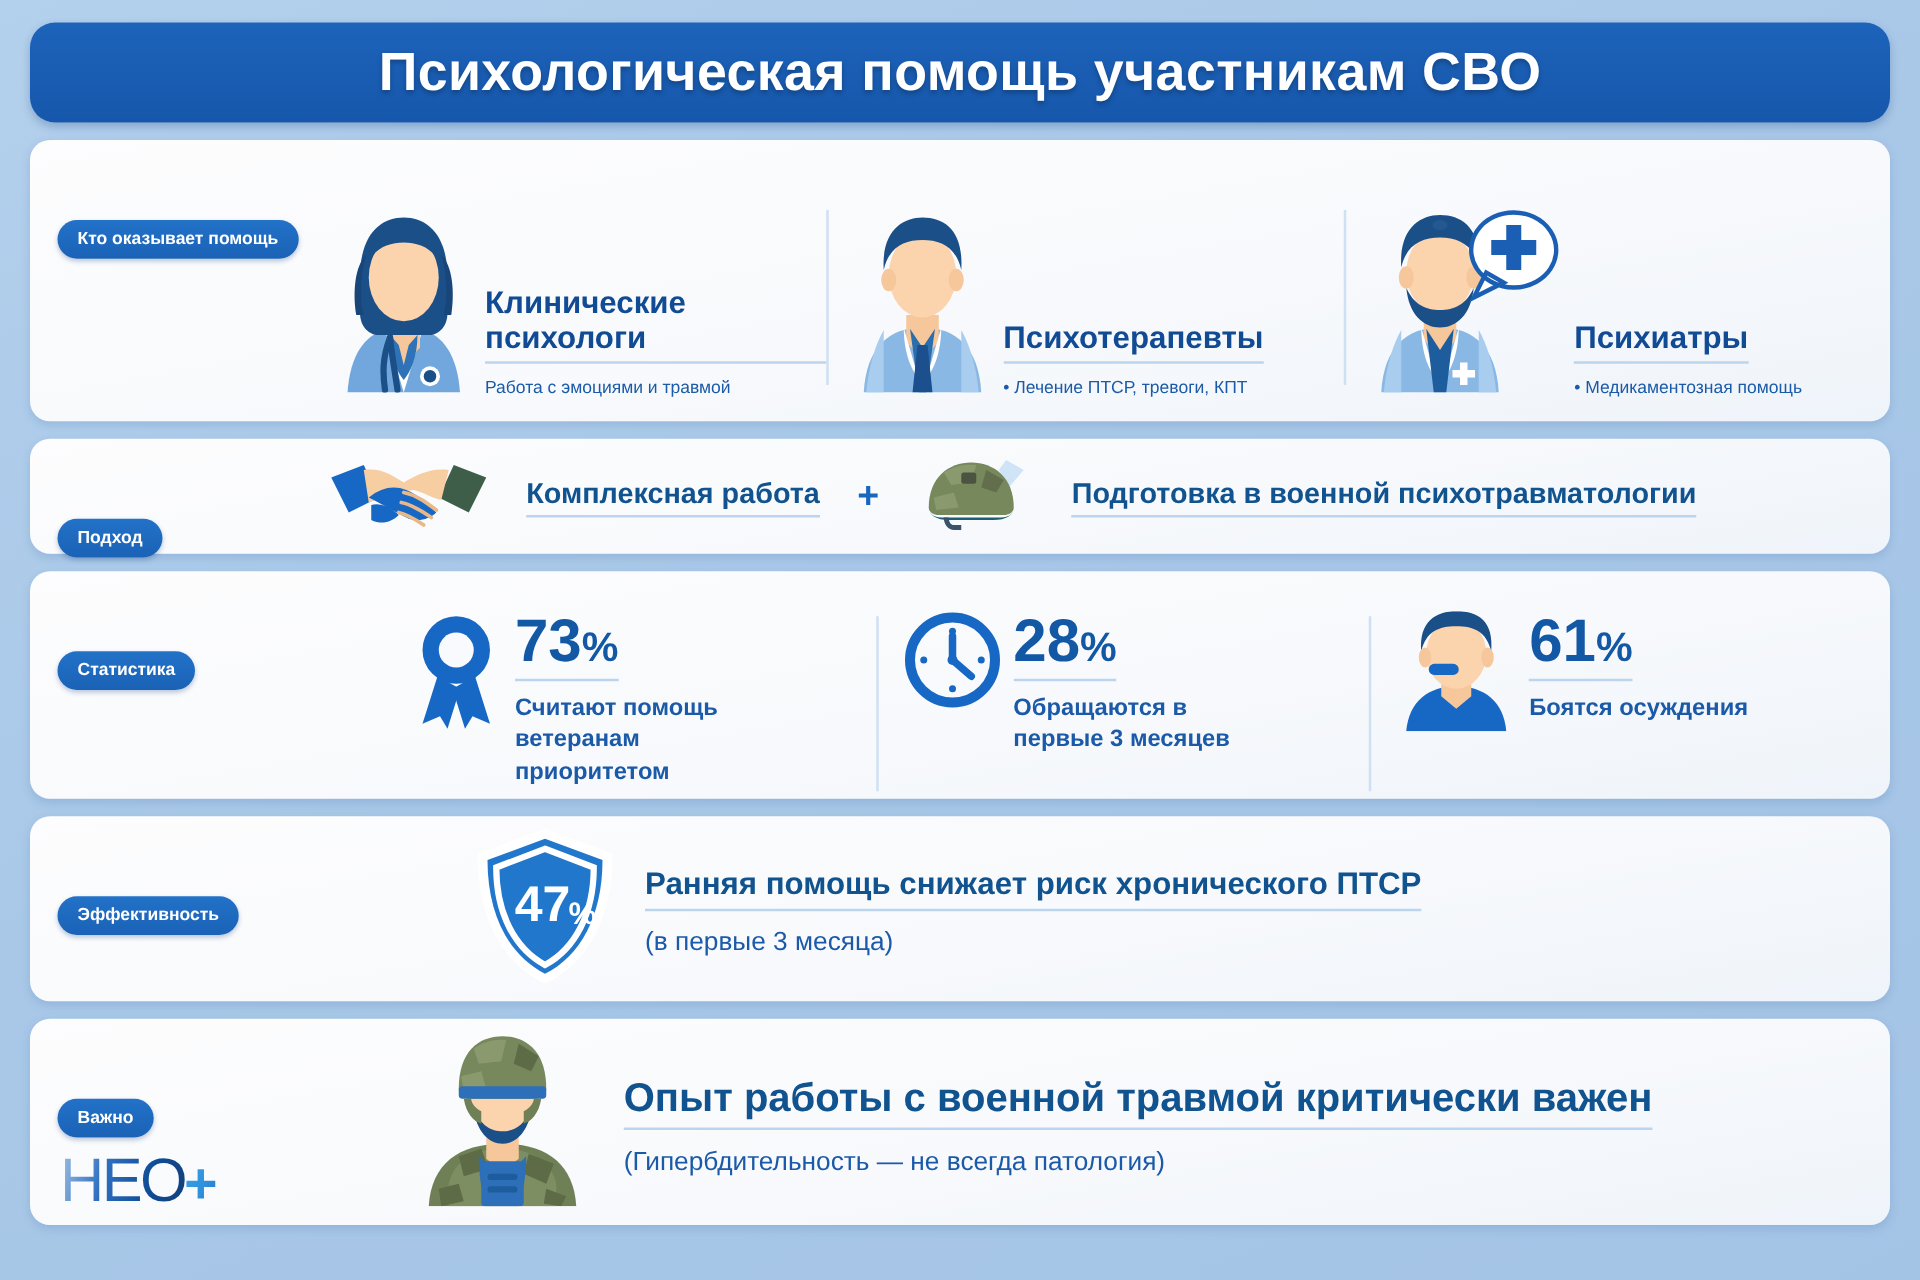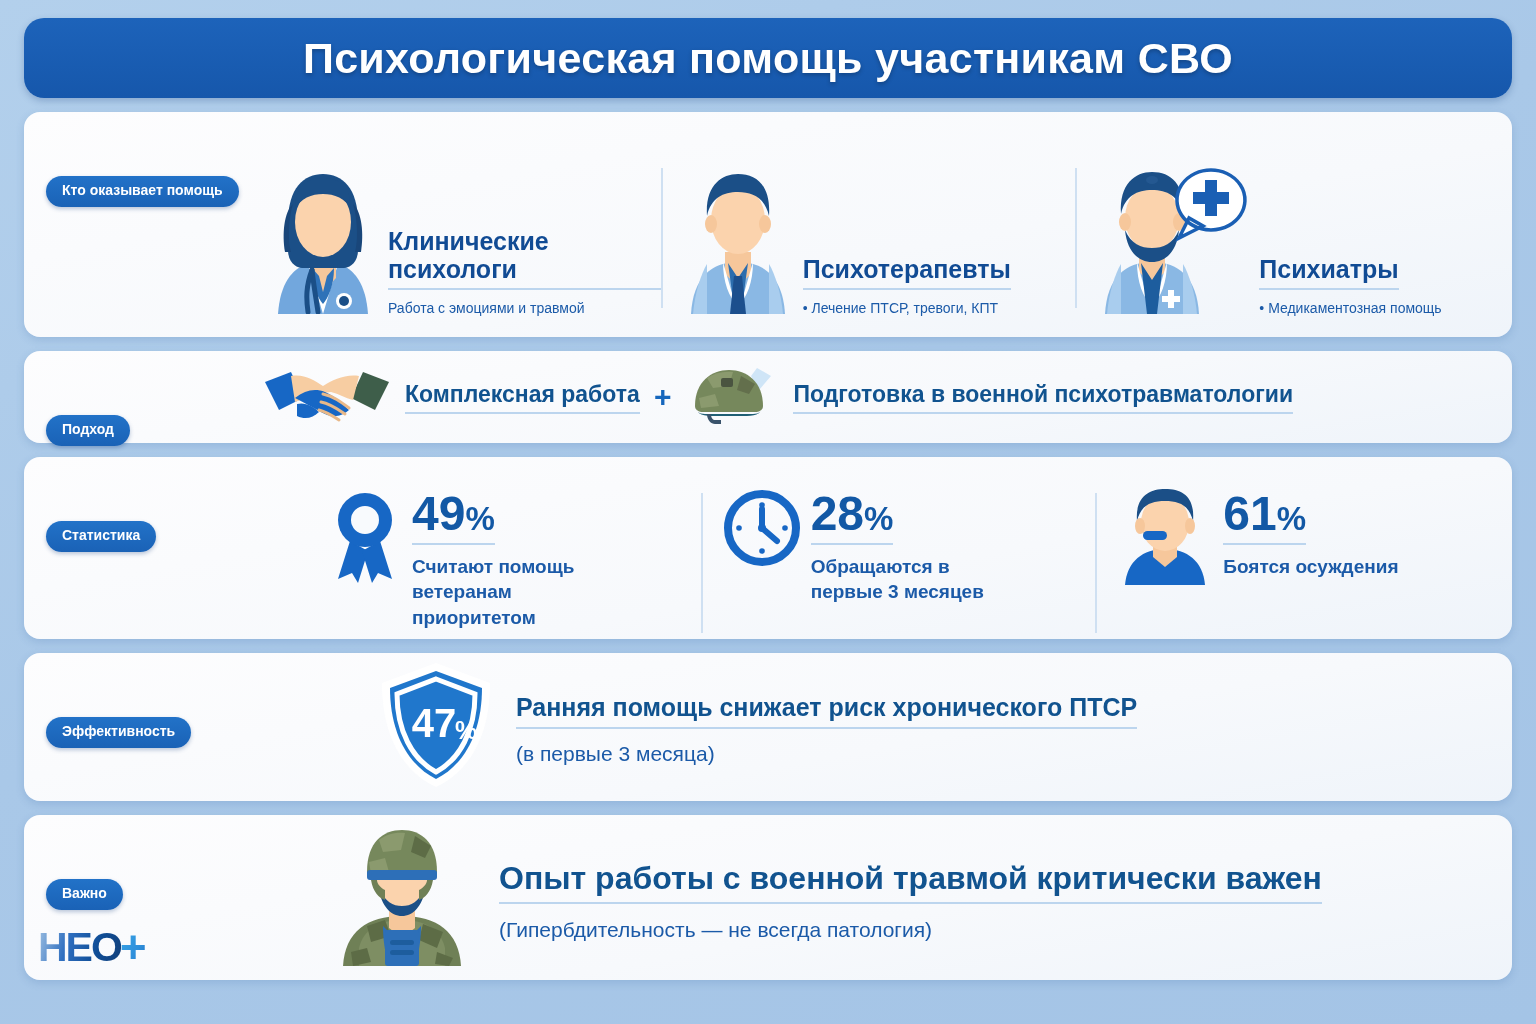--- a/index.html
+++ b/index.html
@@ -117,21 +117,21 @@
     max-width: 225px;
   }
   .provider-desc.bulleted { padding-left: 15px; text-indent: -15px; }
 
   
   .approach-row {
     display: flex;
     align-items: center;
     height: 100%;
     padding-left: 215px;
-    gap: 12px;
+    gap: 28px;
   }
   .approach-label {
     color: #11538f;
     font-size: 23px;
     font-weight: bold;
     border-bottom: 2px solid #bcd5ee;
     padding-bottom: 4px;
     white-space: nowrap;
   }
   .approach-plus {
@@ -236,28 +236,29 @@
   
   .logo {
     position: absolute;
     left: 14px;
     bottom: 10px;
     display: flex;
     align-items: center;
     gap: 1px;
   }
   .logo-text {
-    font-size: 41px;
-    font-weight: bold;
+    font-size: 49px;
+    font-weight: normal;
     letter-spacing: -2px;
     background: linear-gradient(105deg, #9ec0e2 0%, #2f6fc0 35%, #0f4d96 70%, #123f79 100%);
     -webkit-background-clip: text;
     background-clip: text;
     color: transparent;
     line-height: 1;
+    margin-left: 10px;
   }
   .logo-plus {
     font-size: 46px;
     font-weight: bold;
     background: linear-gradient(120deg, #39a9e8 0%, #2f8fdb 60%, #1d6fc0 100%);
     -webkit-background-clip: text;
     background-clip: text;
     color: transparent;
     line-height: 1;
     margin-left: -2px;
@@ -396,21 +397,21 @@
       <div class="stat">
         <div class="stat-art">
           <svg width="74" height="96" viewBox="0 0 74 96">
             <path d="M22 52 L10 90 L24 84 L30 94 L40 62 Z" fill="#1767c5"></path>
             <path d="M52 52 L64 90 L50 84 L44 94 L34 62 Z" fill="#1767c5"></path>
             <circle cx="37" cy="31" r="27" fill="#1767c5"></circle>
             <circle cx="37" cy="31" r="14" fill="#f8fafd"></circle>
           </svg>
         </div>
         <div class="stat-body">
-          <div class="stat-value"><span>49</span><span class="pct">%</span></div>
+          <div class="stat-value"><span>73</span><span class="pct">%</span></div>
           <div class="stat-desc">Считают помощь ветеранам приоритетом</div>
         </div>
       </div>
 
       <div class="stat">
         <div class="stat-art">
           <svg width="78" height="78" viewBox="0 0 78 78">
             <circle cx="39" cy="39" r="34" fill="none" stroke="#1767c5" stroke-width="8"></circle>
             <circle cx="39" cy="16" r="2.8" fill="#1767c5"></circle>
             <circle cx="62" cy="39" r="2.8" fill="#1767c5"></circle>

